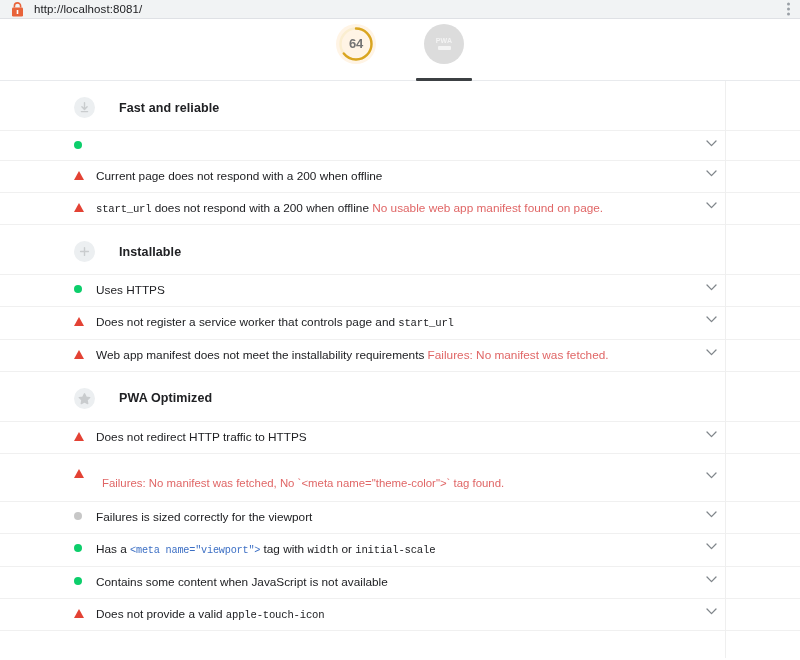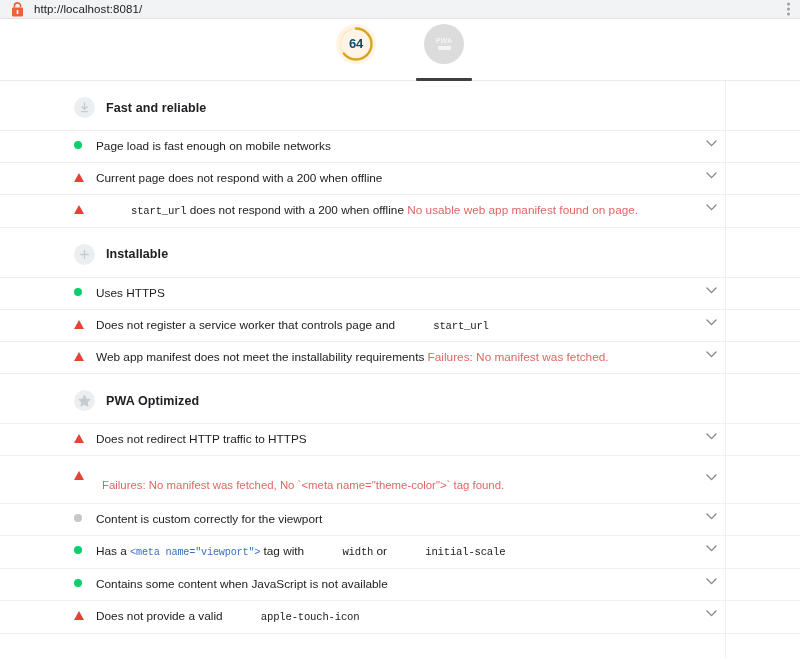--- a/index.html
+++ b/index.html
@@ -81,21 +81,21 @@
   .gauge-ring .bg {
     position: absolute; inset: 0;
     border-radius: 50%;
     background: #fff4e5;
   }
   .gauge-ring svg { position: absolute; inset: 0; }
   .gauge-score {
     position: relative;
     font-size: 13px;
     font-weight: bold;
-    color: #0c4a6e;
+    color: #737373;
     letter-spacing: -0.2px;
   }
   .pwa-badge {
     width: 40px; height: 40px;
     border-radius: 50%;
     background: #dcdcdc;
     display: flex; flex-direction: column;
     align-items: center; justify-content: center;
     gap: 2px;
   }
@@ -123,21 +123,21 @@
     position: absolute;
     top: 0; bottom: 0;
     left: 725px;
     width: 1px;
     background: #efefef;
   }
   .section { padding: 0; }
   .section-header {
     display: flex;
     align-items: center;
-    gap: 11px;
+    gap: 24px;
     padding: 16px 0 12px 74px;
   }
   .section-icon {
     width: 21px; height: 21px;
     border-radius: 50%;
     background: #eceff1;
     display: flex; align-items: center; justify-content: center;
     flex: none;
   }
   .section-title {
@@ -193,21 +193,20 @@
     line-height: 1.45;
     padding: 7px 20px 7px 0;
     max-width: 620px;
   }
   .audit-row.tall .audit-text { padding-top: 9px; padding-bottom: 9px; }
   .audit-text .mono {
     font-family: "Liberation Mono", monospace;
     font-size: 10.6px;
     color: #202124;
     letter-spacing: -0.2px;
-    margin-left: 35px;
   }
   .audit-text .blue-mono {
     font-family: "Liberation Mono", monospace;
     font-size: 10.2px;
     color: #3c6fc4;
     letter-spacing: -0.2px;
   }
   .audit-text .fail-note {
     color: #e06666;
   }
@@ -278,21 +277,20 @@
             <path d="M6.5 1.6 L6.5 8.2 M3.9 5.8 L6.5 8.6 L9.1 5.8 M3.4 10.6 L9.6 10.6" fill="none" stroke="#c9ccce" stroke-width="1.4" stroke-linecap="round" stroke-linejoin="round"></path>
           </svg>
         </div>
         <div class="section-title">Fast and reliable</div>
       </div>
       <ul class="audit-list">
         <li class="audit-row">
           <div class="marker">
             <span class="dot-pass"></span>
           </div>
-          <div class="audit-text"><span>Page load is fast enough on mobile networks</span></div>
           <div class="chevron">
             <svg width="11" height="7" viewBox="0 0 11 7">
               <path d="M1 1 L5.5 5.6 L10 1" fill="none" stroke="#80868b" stroke-width="1.3" stroke-linecap="round" stroke-linejoin="round"></path>
             </svg>
           </div>
         </li>
         <li class="audit-row">
           <div class="marker">
             <span class="tri-fail"></span>
           </div>
@@ -390,21 +388,21 @@
           <div class="chevron">
             <svg width="11" height="7" viewBox="0 0 11 7">
               <path d="M1 1 L5.5 5.6 L10 1" fill="none" stroke="#80868b" stroke-width="1.3" stroke-linecap="round" stroke-linejoin="round"></path>
             </svg>
           </div>
         </li>
         <li class="audit-row">
           <div class="marker">
             <span class="dot-na"></span>
           </div>
-          <div class="audit-text"><span>Content is custom correctly for the viewport</span></div>
+          <div class="audit-text"><span>Failures is sized correctly for the viewport</span></div>
           <div class="chevron">
             <svg width="11" height="7" viewBox="0 0 11 7">
               <path d="M1 1 L5.5 5.6 L10 1" fill="none" stroke="#80868b" stroke-width="1.3" stroke-linecap="round" stroke-linejoin="round"></path>
             </svg>
           </div>
         </li>
         <li class="audit-row">
           <div class="marker">
             <span class="dot-pass"></span>
           </div>

